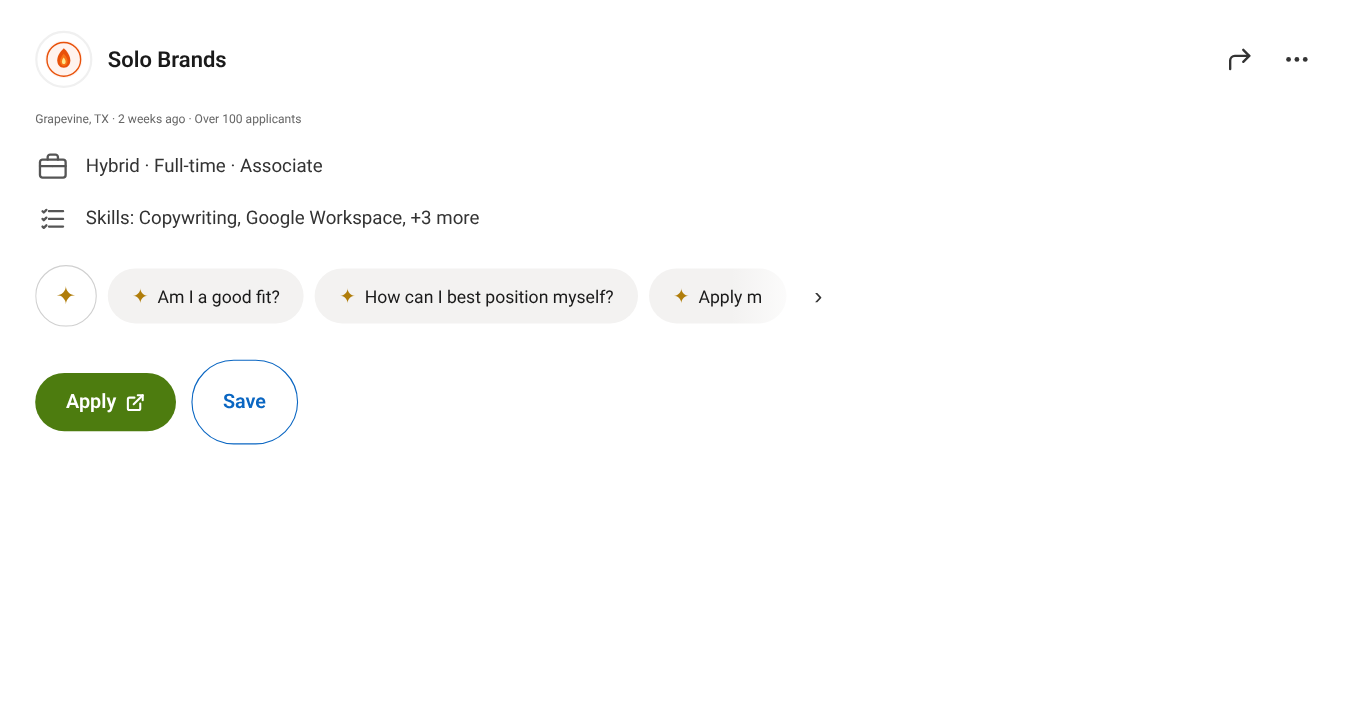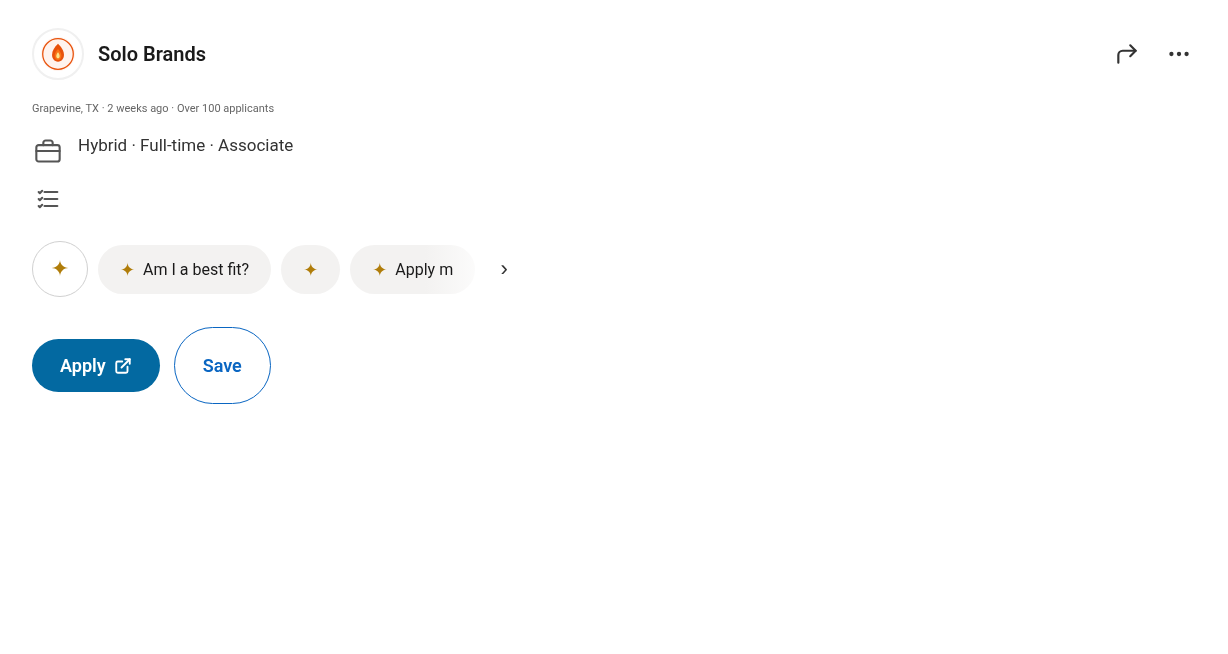--- a/index.html
+++ b/index.html
@@ -89,21 +89,21 @@
     
     .meta-info {
       font-size: 11px;
       color: #666666;
       margin-bottom: 20px;
     }
 
     
     .detail-row {
       display: flex;
-      align-items: flex-start;
+      align-items: center;
       gap: 14px;
       margin-bottom: 16px;
     }
 
     .detail-icon {
       width: 32px;
       height: 32px;
       display: flex;
       align-items: center;
       justify-content: center;
@@ -193,21 +193,21 @@
     }
 
     
     .actions-row {
       display: flex;
       align-items: center;
       gap: 14px;
     }
 
     .apply-btn {
-      background: #0369a1;
+      background: #4d7c0f;
       color: #ffffff;
       border: none;
       border-radius: 50px;
       padding: 16px 28px;
       font-size: 18px;
       font-weight: 600;
       cursor: pointer;
       display: flex;
       align-items: center;
       gap: 8px;
@@ -289,34 +289,36 @@
     <div class="detail-icon">
       <svg width="28" height="28" viewBox="0 0 24 24" fill="none" stroke="#555" stroke-width="1.8" stroke-linecap="round" stroke-linejoin="round">
         <line x1="9" y1="6" x2="20" y2="6"></line>
         <line x1="9" y1="12" x2="20" y2="12"></line>
         <line x1="9" y1="18" x2="20" y2="18"></line>
         <polyline points="4 6 5 7 7 5"></polyline>
         <polyline points="4 12 5 13 7 11"></polyline>
         <polyline points="4 18 5 19 7 17"></polyline>
       </svg>
     </div>
+    <span class="detail-text">Skills: Copywriting, Google Workspace, +3 more</span>
   </div>
 
   <div class="suggestions-row">
     <button class="ai-circle-btn">
       <span style="color:#b07d0a; font-size:22px;">✦</span>
     </button>
 
     <button class="suggestion-pill">
       <span class="spark-icon">✦</span>
-      <span>Am I a best fit?</span>
+      <span>Am I a good fit?</span>
     </button>
 
     <button class="suggestion-pill">
       <span class="spark-icon">✦</span>
+      <span>How can I best position myself?</span>
     </button>
 
     <button class="suggestion-pill suggestion-pill-truncated">
       <span class="spark-icon">✦</span>
       <span>Apply m</span>
     </button>
 
     <button class="chevron-btn">
       <span>›</span>
     </button>

